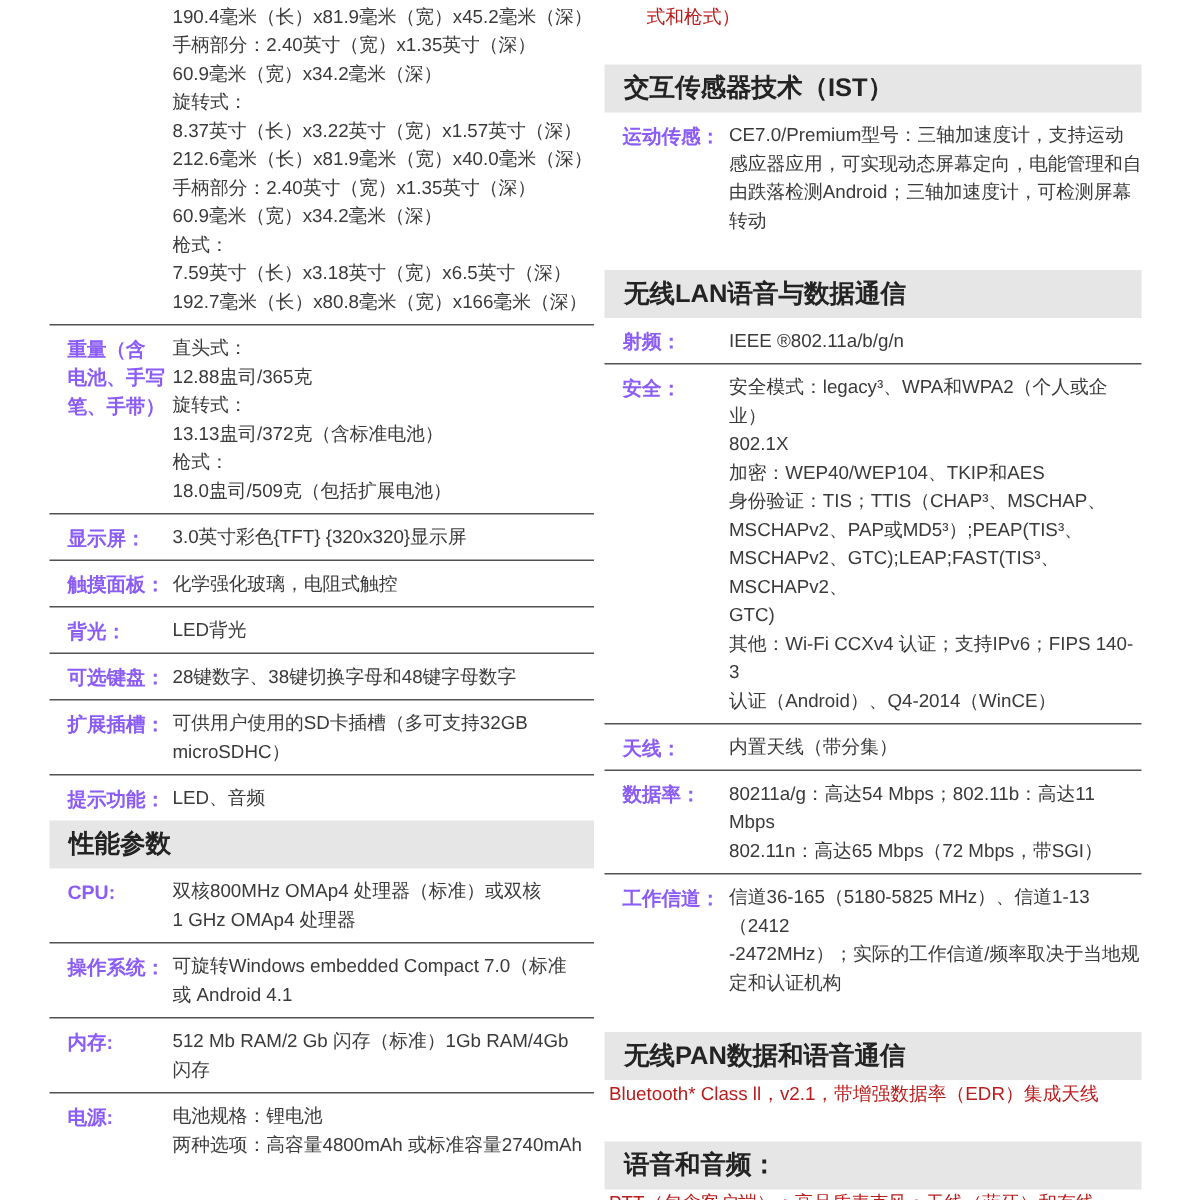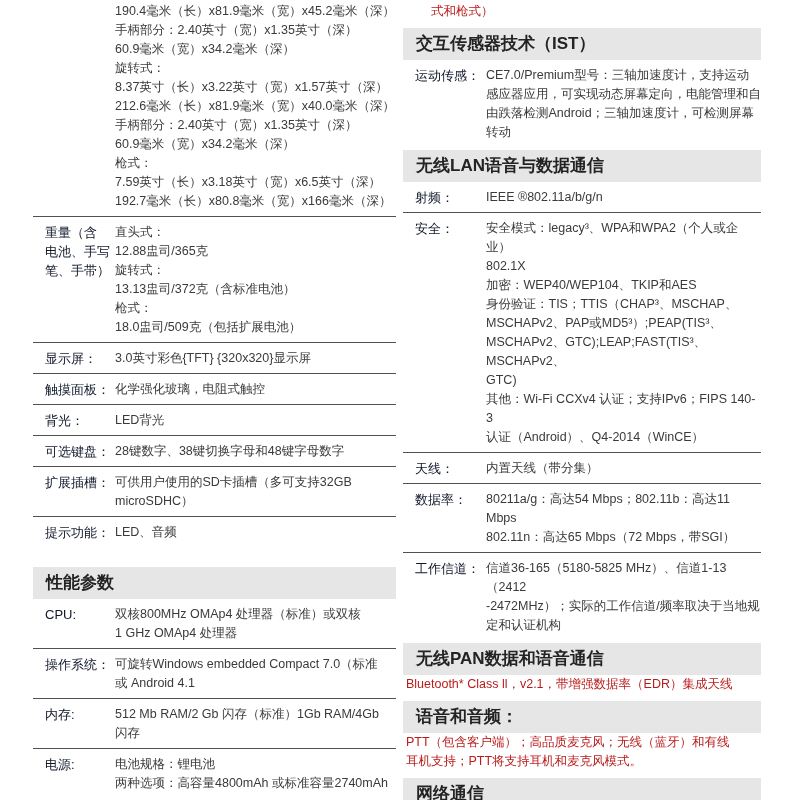--- a/index.html
+++ b/index.html
@@ -11,35 +11,35 @@
   }
   .col { position:absolute; top:0; }
   .col-left  { left:33px;  width:363px; }
   .col-right { left:403px; width:358px; }
 
   .row { display:flex; padding:6px 0 5px 12px; }
   .row.first { padding-top:2px; }
   .divided { border-top:1.5px solid #515151; }
 
   .label {
-    flex:0 0 70px; font-weight:400; color:#0f172a;
+    flex:0 0 70px; font-weight:700; color:#8b5cf6;
     font-size:13px; line-height:19px; white-space:pre-line;
   }
   .col-right .label { flex:0 0 71px; }
   .value {
     flex:1; font-size:12.5px; line-height:19px; font-weight:500;
     white-space:pre-line; color:#3a3a3a;
   }
 
   .header {
     background:#e6e6e6; color:#232323;
     font-size:17px; font-weight:700; line-height:24px;
-    padding:4px 8px 4px 13px; margin-top:3px;
-  }
-  .col-left .header { margin-top:20px; }
+    padding:4px 8px 4px 13px; margin-top:18px;
+  }
+  .col-left .header { margin-top:0; }
 
   .note {
     font-size:12.5px; line-height:19px; font-weight:500;
     white-space:pre-line; padding:5px 0 5px 3px; color:#b91c1c;
   }
   .note.first { padding:2px 0 4px 28px; }
   .note.tight { padding:0 0 4px 3px; }
 </style>
 </head>
 <body>

